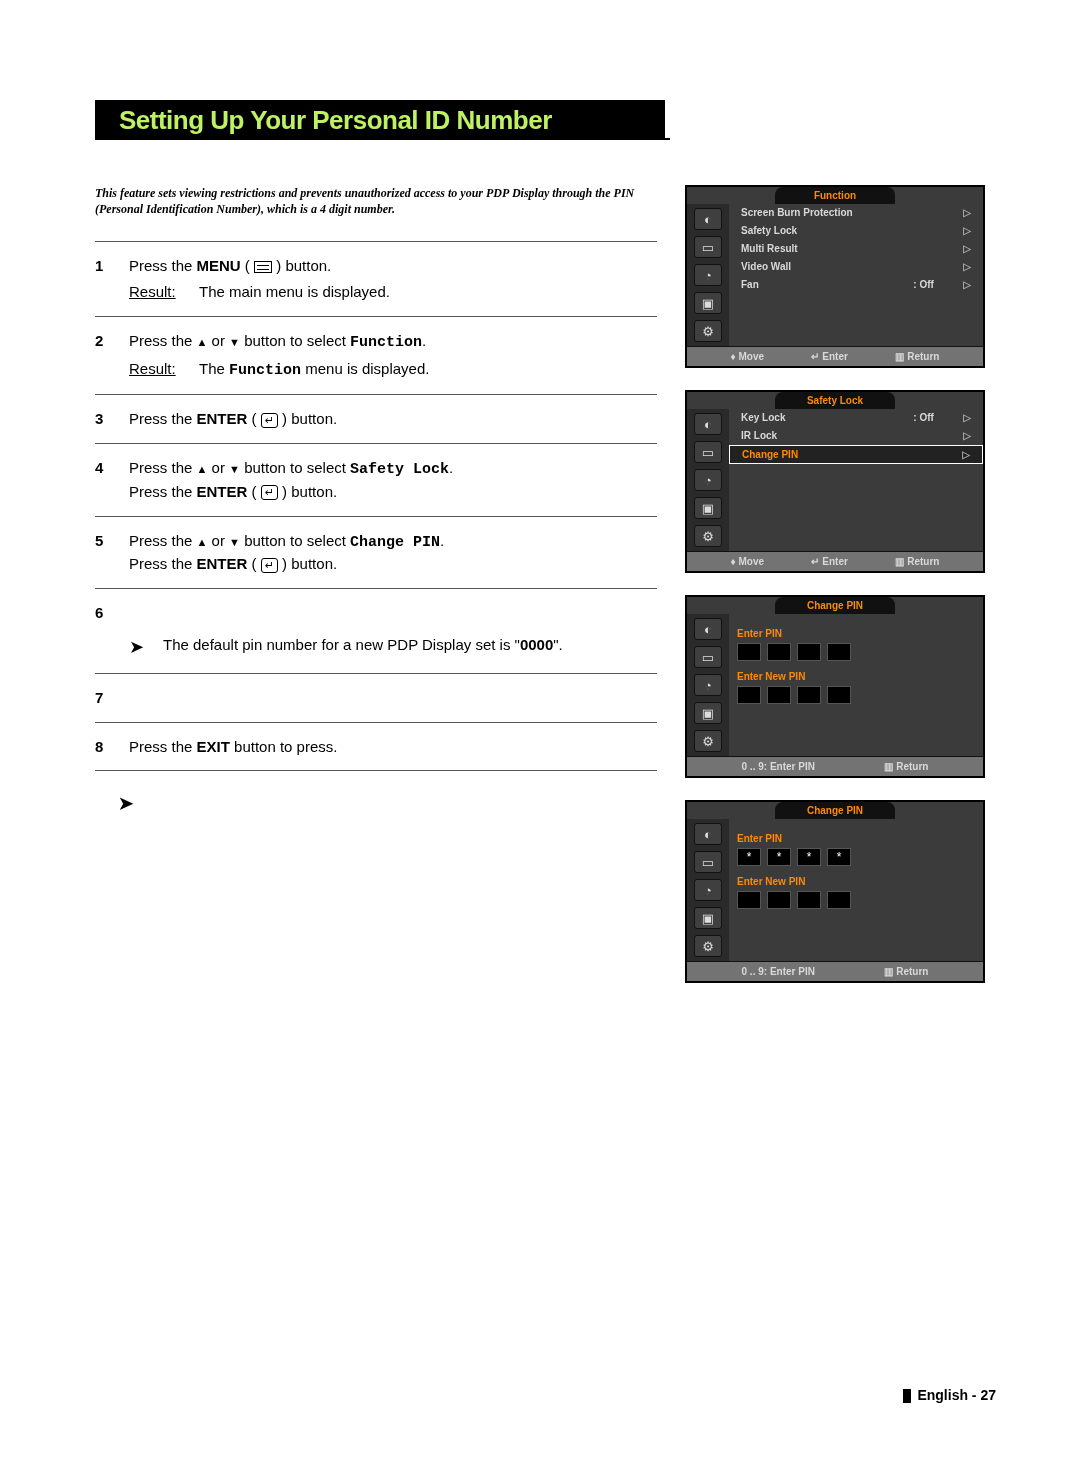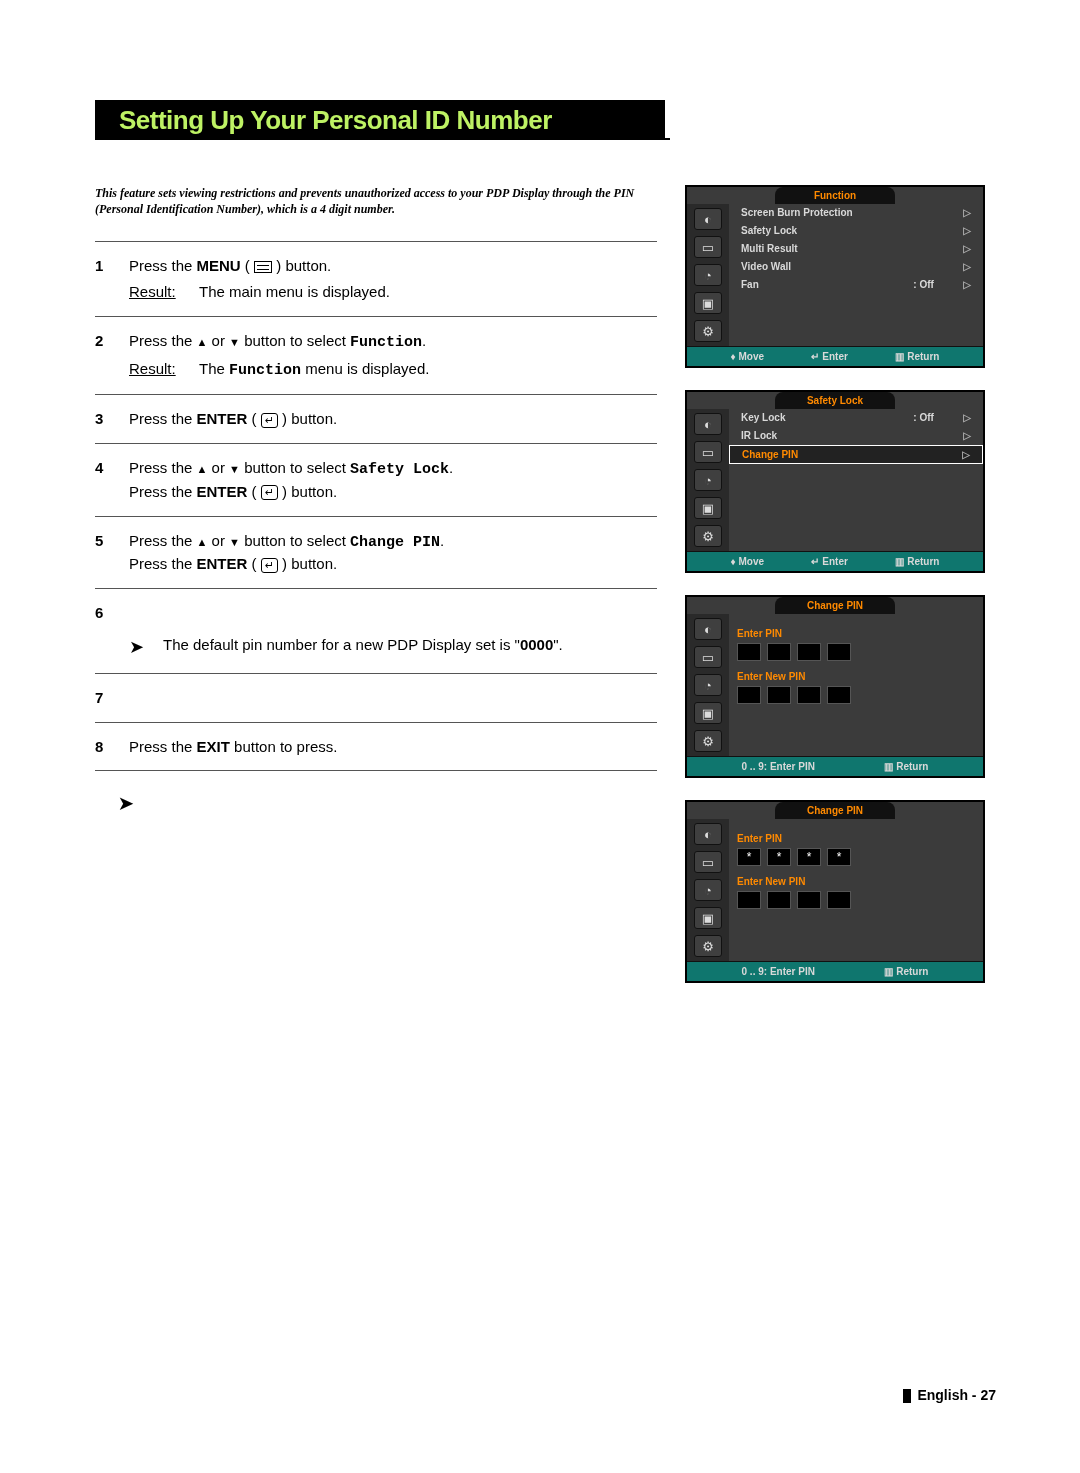--- a/index.html
+++ b/index.html
@@ -131,21 +131,21 @@
     min-height:18px;
   }
   .osd .row .lbl { flex:1; }
   .osd .row .val { width:50px; }
   .osd .row .arr { color:#aaa; font-size:10px; }
   .osd .row.highlight { color:#ff8a00; border:1px solid #fff; background:#222;}
   .osd .spacer { height:40px; }
   .osd .footer {
     display:flex;
     justify-content:space-around;
-    background:#0f766e;
+    background:#737373;
     font-size:10px;
     font-weight:bold;
     color:#d9d9d9;
     padding:4px 20px;
     border-top:1px solid #111;
   }
   .osd .footer span::before { margin-right:3px; }
   .osd .pinlabel {
     color:#ff8a00; font-weight:bold; font-size:10px; padding:2px 8px;
   }

